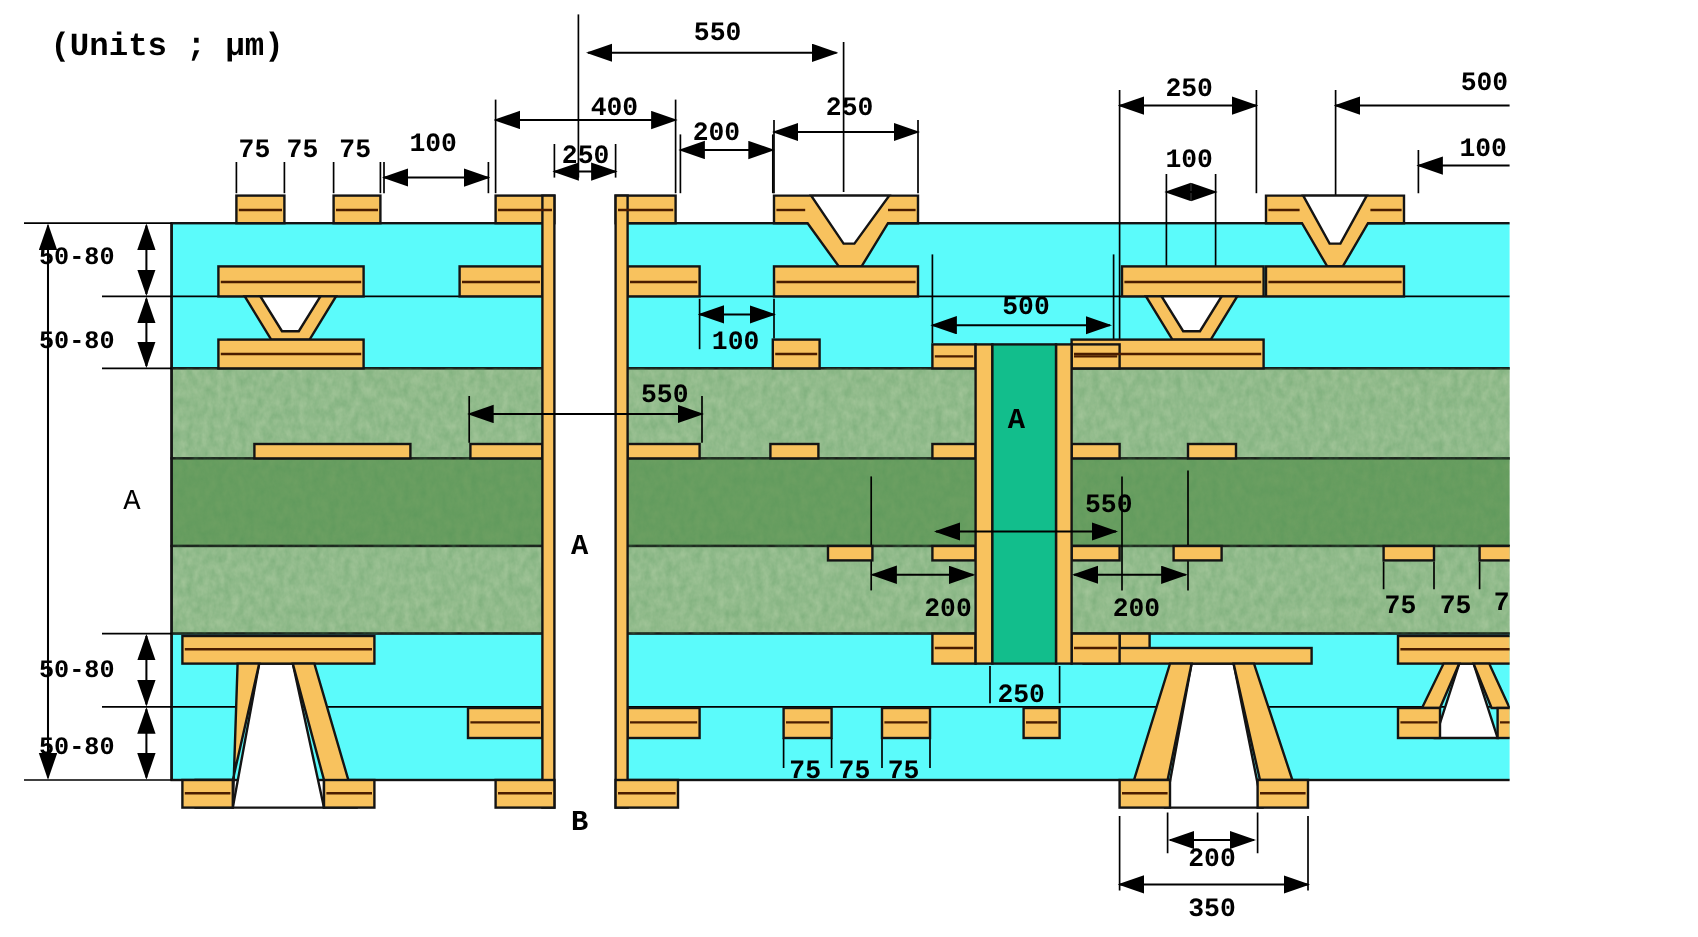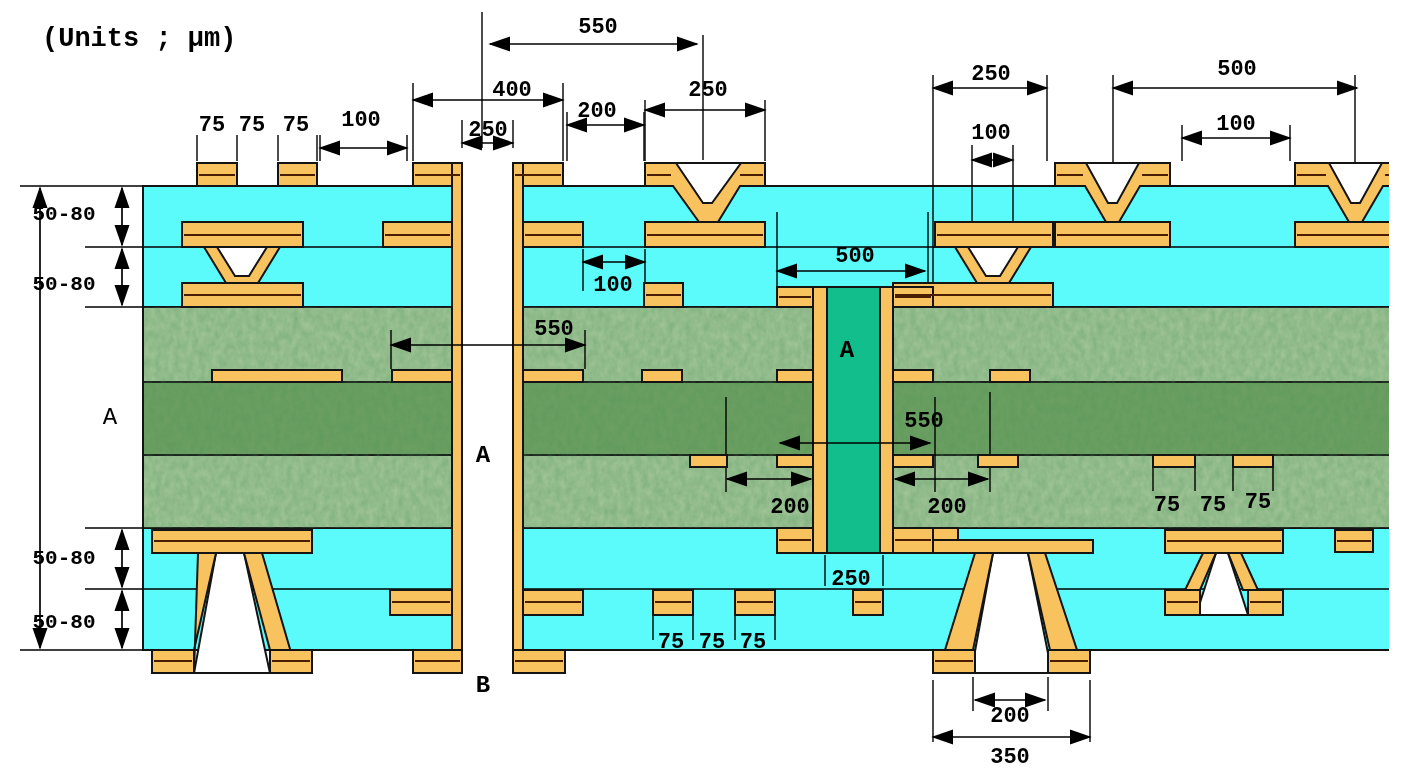--- a/index.html
+++ b/index.html
@@ -1,16 +1,16 @@
 <!DOCTYPE html>
 <html style="--copper: #F8C25E; --dielectric: #5BFBFB; --core_light: #A5C79B; --core_dark: #6FA163; --via_fill: #12BE8C; --outline: #141414; --divider: #4A1C00;"><head>
 <meta charset="utf-8">
 <style>
   html,body{margin:0;padding:0;background:#fff;}
-  .stage{position:relative;width:1389px;height:781px;background:#fff;overflow:hidden;}
+  .stage{position:relative;width:1258px;height:781px;background:#fff;overflow:hidden;}
   text{font-family:"Liberation Mono","DejaVu Sans Mono",monospace;fill:#000;}
   .dim{font-size:22px;font-weight:700;text-anchor:middle;}
   .dim-s{font-size:21px;font-weight:700;text-anchor:middle;}
   .big{font-size:24px;font-weight:700;text-anchor:middle;}
   .thin{font-size:24px;font-weight:400;text-anchor:middle;}
   .title-t{font-size:27px;font-weight:700;}
   .ext{stroke:#000;stroke-width:1.4;fill:none;}
   .dimline{stroke:#000;stroke-width:1.7;fill:none;marker-start:url(#arr);marker-end:url(#arr);}
   .cu{fill:var(--copper);stroke:var(--outline);stroke-width:2;}
   .cut{fill:#fff;stroke:var(--outline);stroke-width:2;}

